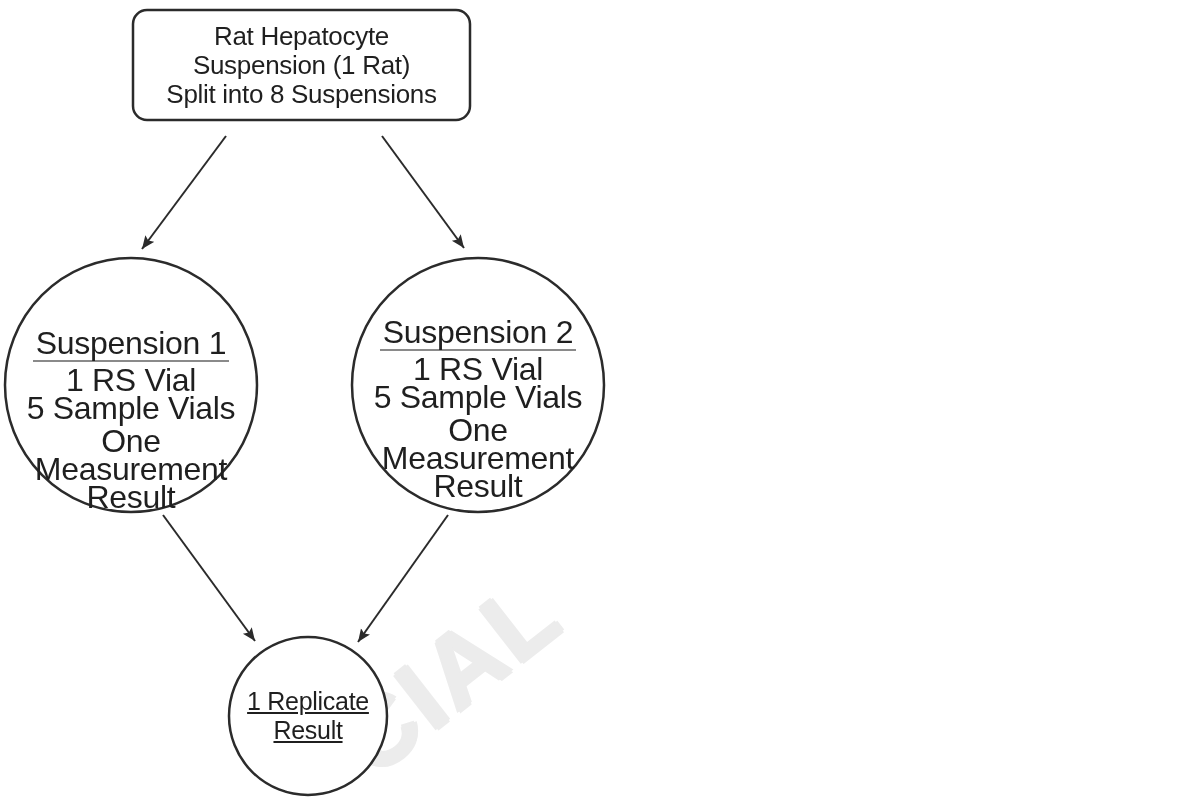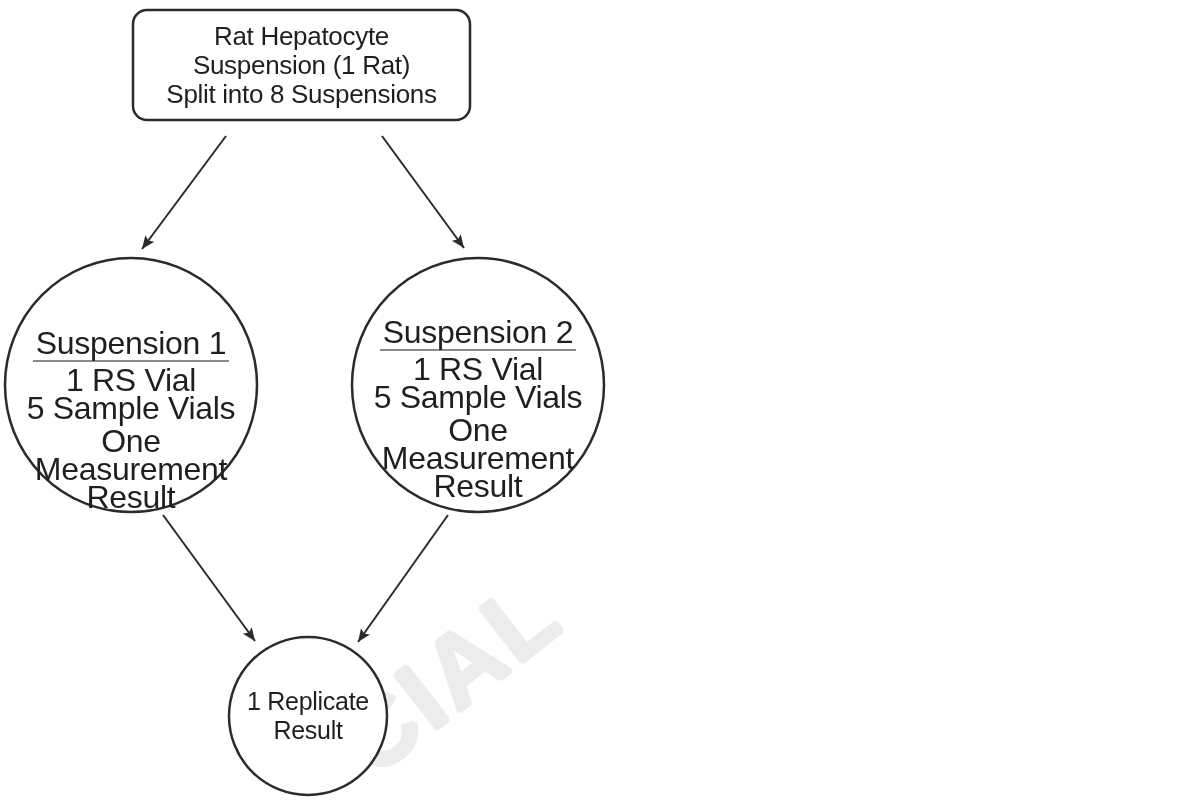--- a/index.html
+++ b/index.html
@@ -59,20 +59,21 @@
   .gap-above {
     margin-top: 5px;
   }
   .replicate-label {
     left: 229px;
     top: 638px;
     width: 158px;
     height: 156px;
     font-size: 25px;
     line-height: 29px;
+    text-decoration: underline;
   }
   .line { display: block; }
   .watermark {
     position: absolute;
     left: 386px;
     top: 682px;
     font-size: 100px;
     line-height: 116px;
     font-weight: 900;
     letter-spacing: 4px;

